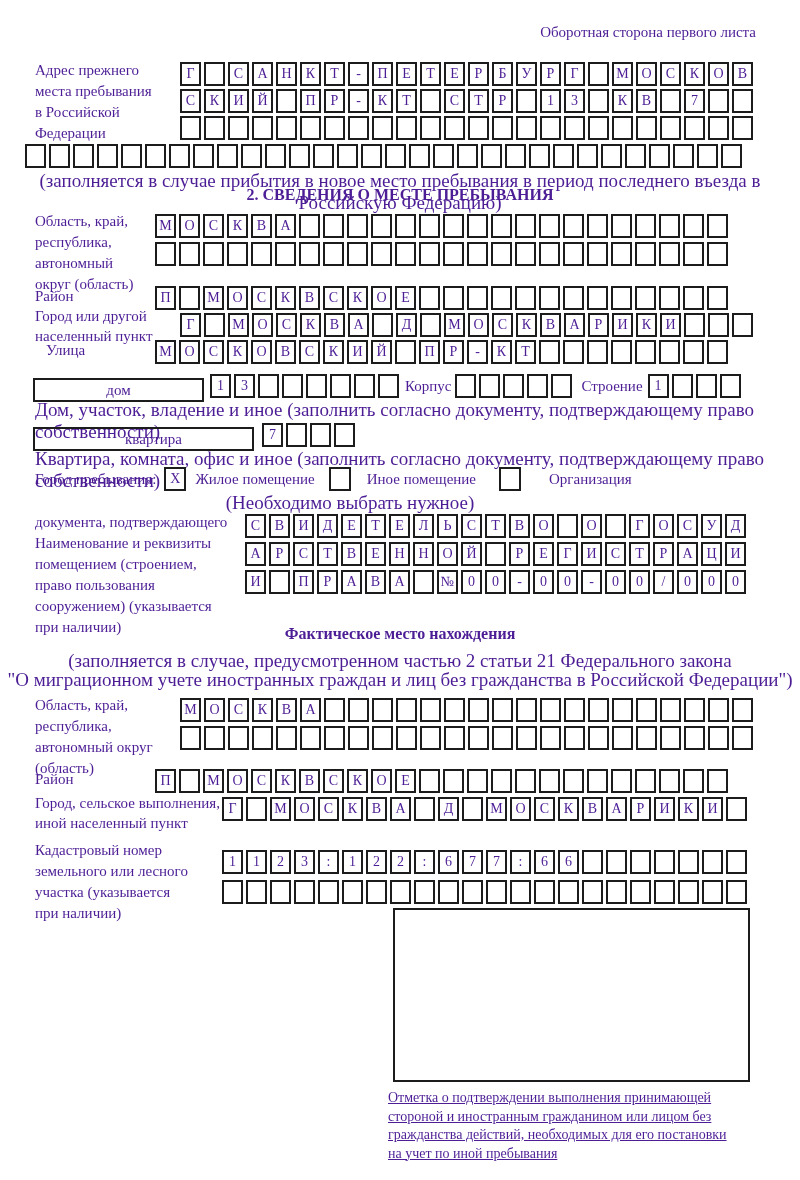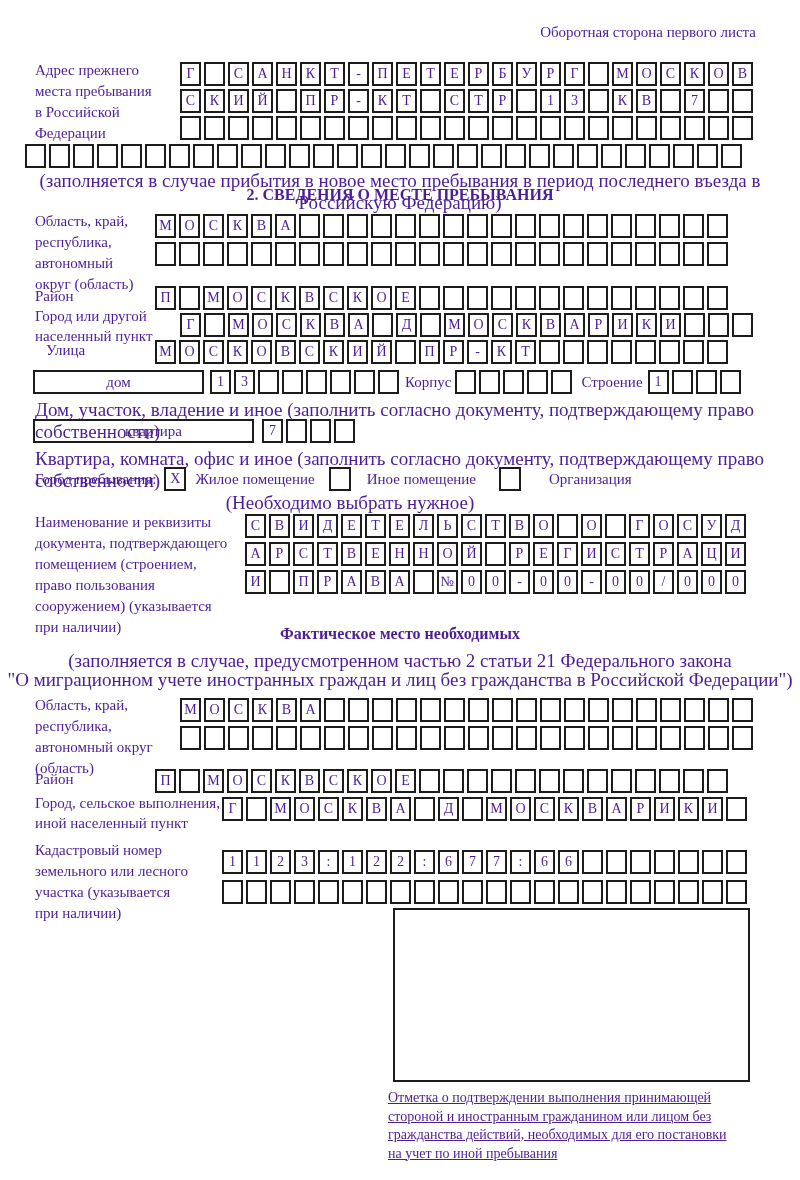--- a/index.html
+++ b/index.html
@@ -7,21 +7,21 @@
         font-family:"Liberation Serif",serif;overflow:hidden;}
   .abs{position:absolute;}
   .hdr{font-size:15px;}
   .lbl{font-size:15px;line-height:21px;}
   .lbl div{white-space:nowrap;}
   .lh20 div{line-height:20px;}
   .cr{display:flex;}
   .cell{flex:none;width:17px;height:20px;border:2px solid #1c1c1c;margin-right:3px;
         display:flex;align-items:center;justify-content:center;font-size:14px;}
   .wbox{flex:none;border:2px solid #1c1c1c;height:20px;display:flex;align-items:center;
-        justify-content:center;font-size:15px;}
+        justify-content:center;font-size:15px;margin-top:8px;}
   .cb{flex:none;width:18px;height:20px;border:2px solid #1c1c1c;display:flex;
       align-items:center;justify-content:center;font-size:14px;}
   .note{font-size:19px;}
   .center{text-align:center;width:800px;left:0;}
   .title{font-weight:bold;font-size:16px;}
   .inl{font-size:15px;white-space:nowrap;display:flex;align-items:center;}
   .flexrow{display:flex;align-items:center;}
   .bigbox{border:2px solid #1c1c1c;background:#fff;}
   .caption{font-size:14px;line-height:18.5px;text-align:left;text-decoration:underline;}
 </style>
@@ -344,22 +344,22 @@
     <div class="cb" style="margin-left:8px;">X</div>
     <div class="inl" style="margin-left:9px;">Жилое помещение</div>
     <div class="cb" style="margin-left:14px;"></div>
     <div class="inl" style="margin-left:16px;">Иное помещение</div>
     <div class="cb" style="margin-left:23px;"></div>
     <div class="inl" style="margin-left:28px;">Организация</div>
   </div>
   <div class="abs note" style="left:0;top:492px;width:700px;text-align:center;">(Необходимо выбрать нужное)</div>
 
   <div class="abs lbl" style="left:35px;top:512px;width:210px;">
+      <div>документа, подтверждающего</div>
       <div>Наименование и реквизиты</div>
-      <div>документа, подтверждающего</div>
       <div>помещением (строением,</div>
       <div>право пользования</div>
       <div>сооружением) (указывается</div>
       <div>при наличии)</div>
     </div>
   <div class="abs cr" style="left:245px;top:514px;">
       <span class="cell">С</span>
       <span class="cell">В</span>
       <span class="cell">И</span>
       <span class="cell">Д</span>
@@ -421,21 +421,21 @@
       <span class="cell">0</span>
       <span class="cell">-</span>
       <span class="cell">0</span>
       <span class="cell">0</span>
       <span class="cell">/</span>
       <span class="cell">0</span>
       <span class="cell">0</span>
       <span class="cell">0</span>
     </div>
 
-  <div class="abs title center" style="top:625px;">Фактическое место необходимых</div>
+  <div class="abs title center" style="top:625px;">Фактическое место нахождения</div>
   <div class="abs note center" style="top:650px;">(заполняется в случае, предусмотренном частью 2 статьи 21 Федерального закона</div>
   <div class="abs note center" style="top:669px;">"О миграционном учете иностранных граждан и лиц без гражданства в Российской Федерации")</div>
 
   <div class="abs lbl" style="left:35px;top:695px;width:145px;">
       <div>Область, край,</div>
       <div>республика,</div>
       <div>автономный округ</div>
       <div>(область)</div>
     </div>
   <div class="abs cr" style="left:180px;top:698px;">

